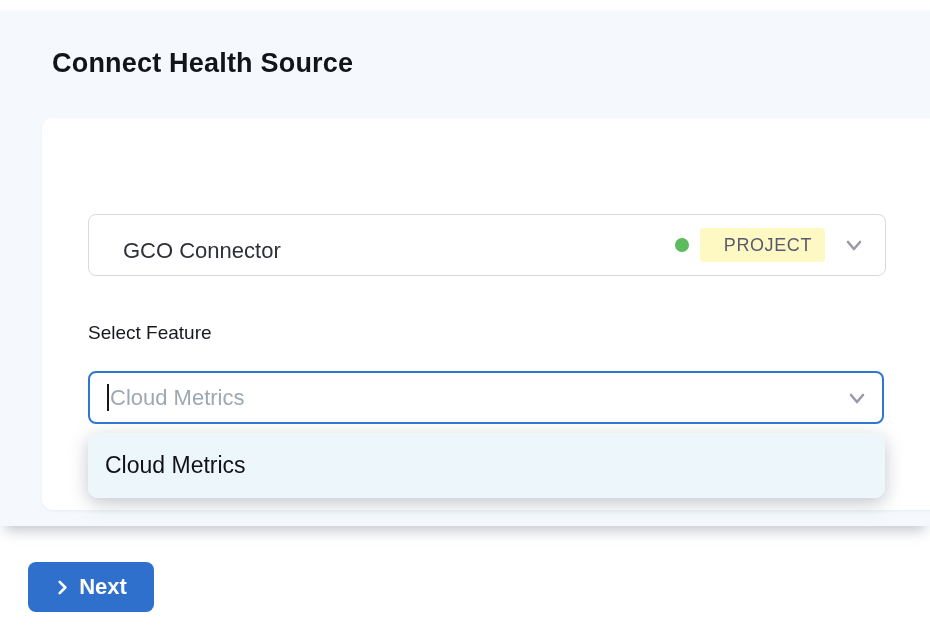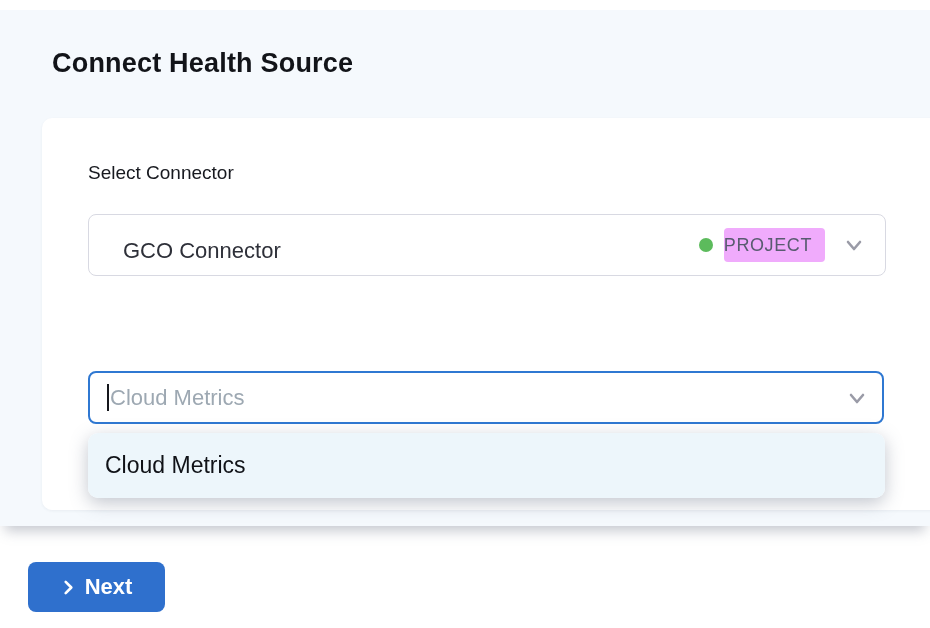--- a/index.html
+++ b/index.html
@@ -81,25 +81,25 @@
   }
   .status-dot {
     width: 14px;
     height: 14px;
     border-radius: 50%;
     background: #5cbb5c;
     margin-right: 11px;
     flex: 0 0 auto;
   }
   .scope-badge {
-    background: #f0abfc;
+    background: #fef9c3;
     color: #585b70;
     font-size: 18px;
     line-height: 1;
-    padding: 8px 13px 8px 0;
+    padding: 8px 13px 8px 24px;
     border-radius: 4px;
     letter-spacing: 0.6px;
     margin-right: 17px;
     flex: 0 0 auto;
   }
   .chev {
     width: 24px;
     height: 24px;
     flex: 0 0 auto;
   }
@@ -164,21 +164,21 @@
     color: #101217;
     cursor: pointer;
     background: #ffffff;
   }
   .dropdown-item.highlighted { background: #edf6fb; }
 
   .next-button {
     position: absolute;
     left: 28px;
     top: 562px;
-    width: 137px;
+    width: 126px;
     height: 50px;
     background: #2f70cd;
     border: none;
     border-radius: 8px;
     color: #ffffff;
     display: flex;
     align-items: center;
     justify-content: center;
     gap: 9px;
     font-size: 22px;
@@ -191,33 +191,33 @@
 </style>
 </head>
 <body>
 
 <div class="content-bg"></div>
 
 <h1 class="page-title">Connect Health Source</h1>
 
 <div class="card">
 
-  <div class="field-label label-connector">Select Connector</div>
 
   <div class="connector-select">
     <span class="connector-value">GCO Connector</span>
     <span class="status-dot"></span>
     <span class="scope-badge">PROJECT</span>
     <span class="chev">
       <svg width="24" height="24" viewBox="0 0 24 24" fill="none">
         <polyline points="6,9 12,16 18,9" stroke="#9a9ba7" stroke-width="2.6" stroke-linecap="round" stroke-linejoin="round"></polyline>
       </svg>
     </span>
   </div>
 
+  <div class="field-label label-feature">Select Feature</div>
 
   <div class="feature-input-wrap">
     <input class="feature-input" type="text" value="" placeholder="Cloud Metrics" style="">
     <span class="text-caret"></span>
     <span class="feature-chev">
       <svg width="24" height="24" viewBox="0 0 24 24" fill="none">
         <polyline points="6,9 12,16 18,9" stroke="#9a9ba7" stroke-width="2.6" stroke-linecap="round" stroke-linejoin="round"></polyline>
       </svg>
     </span>
   </div>

